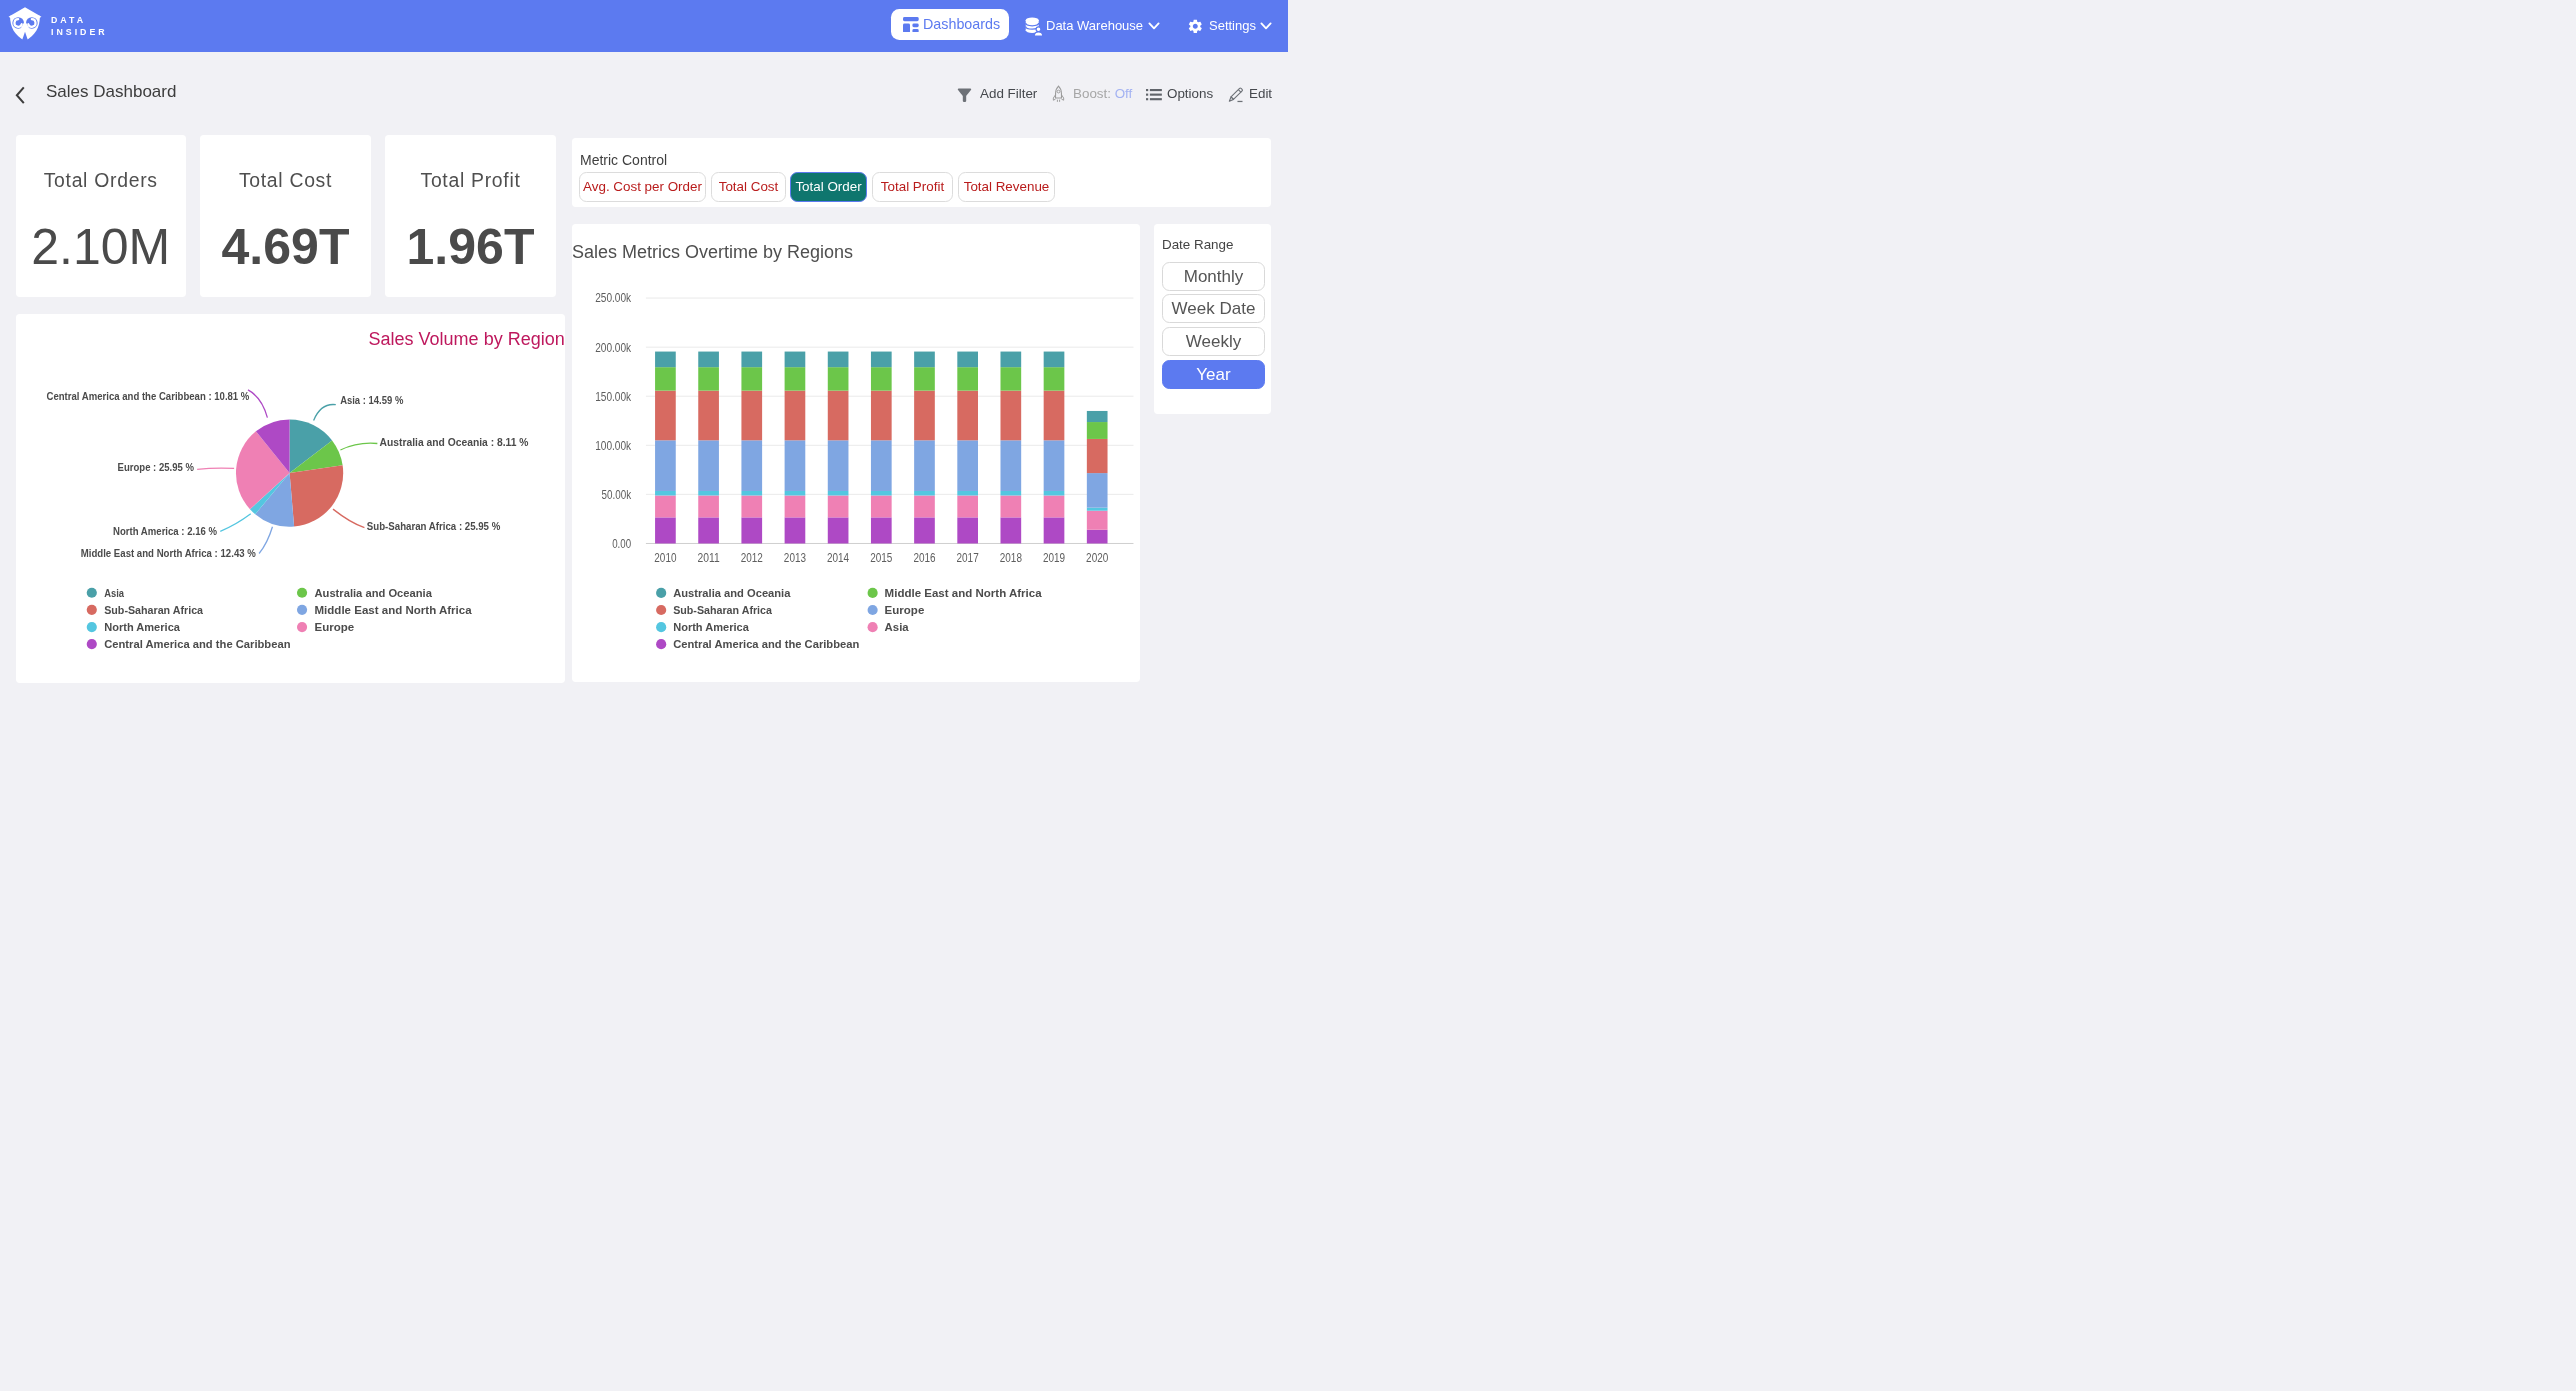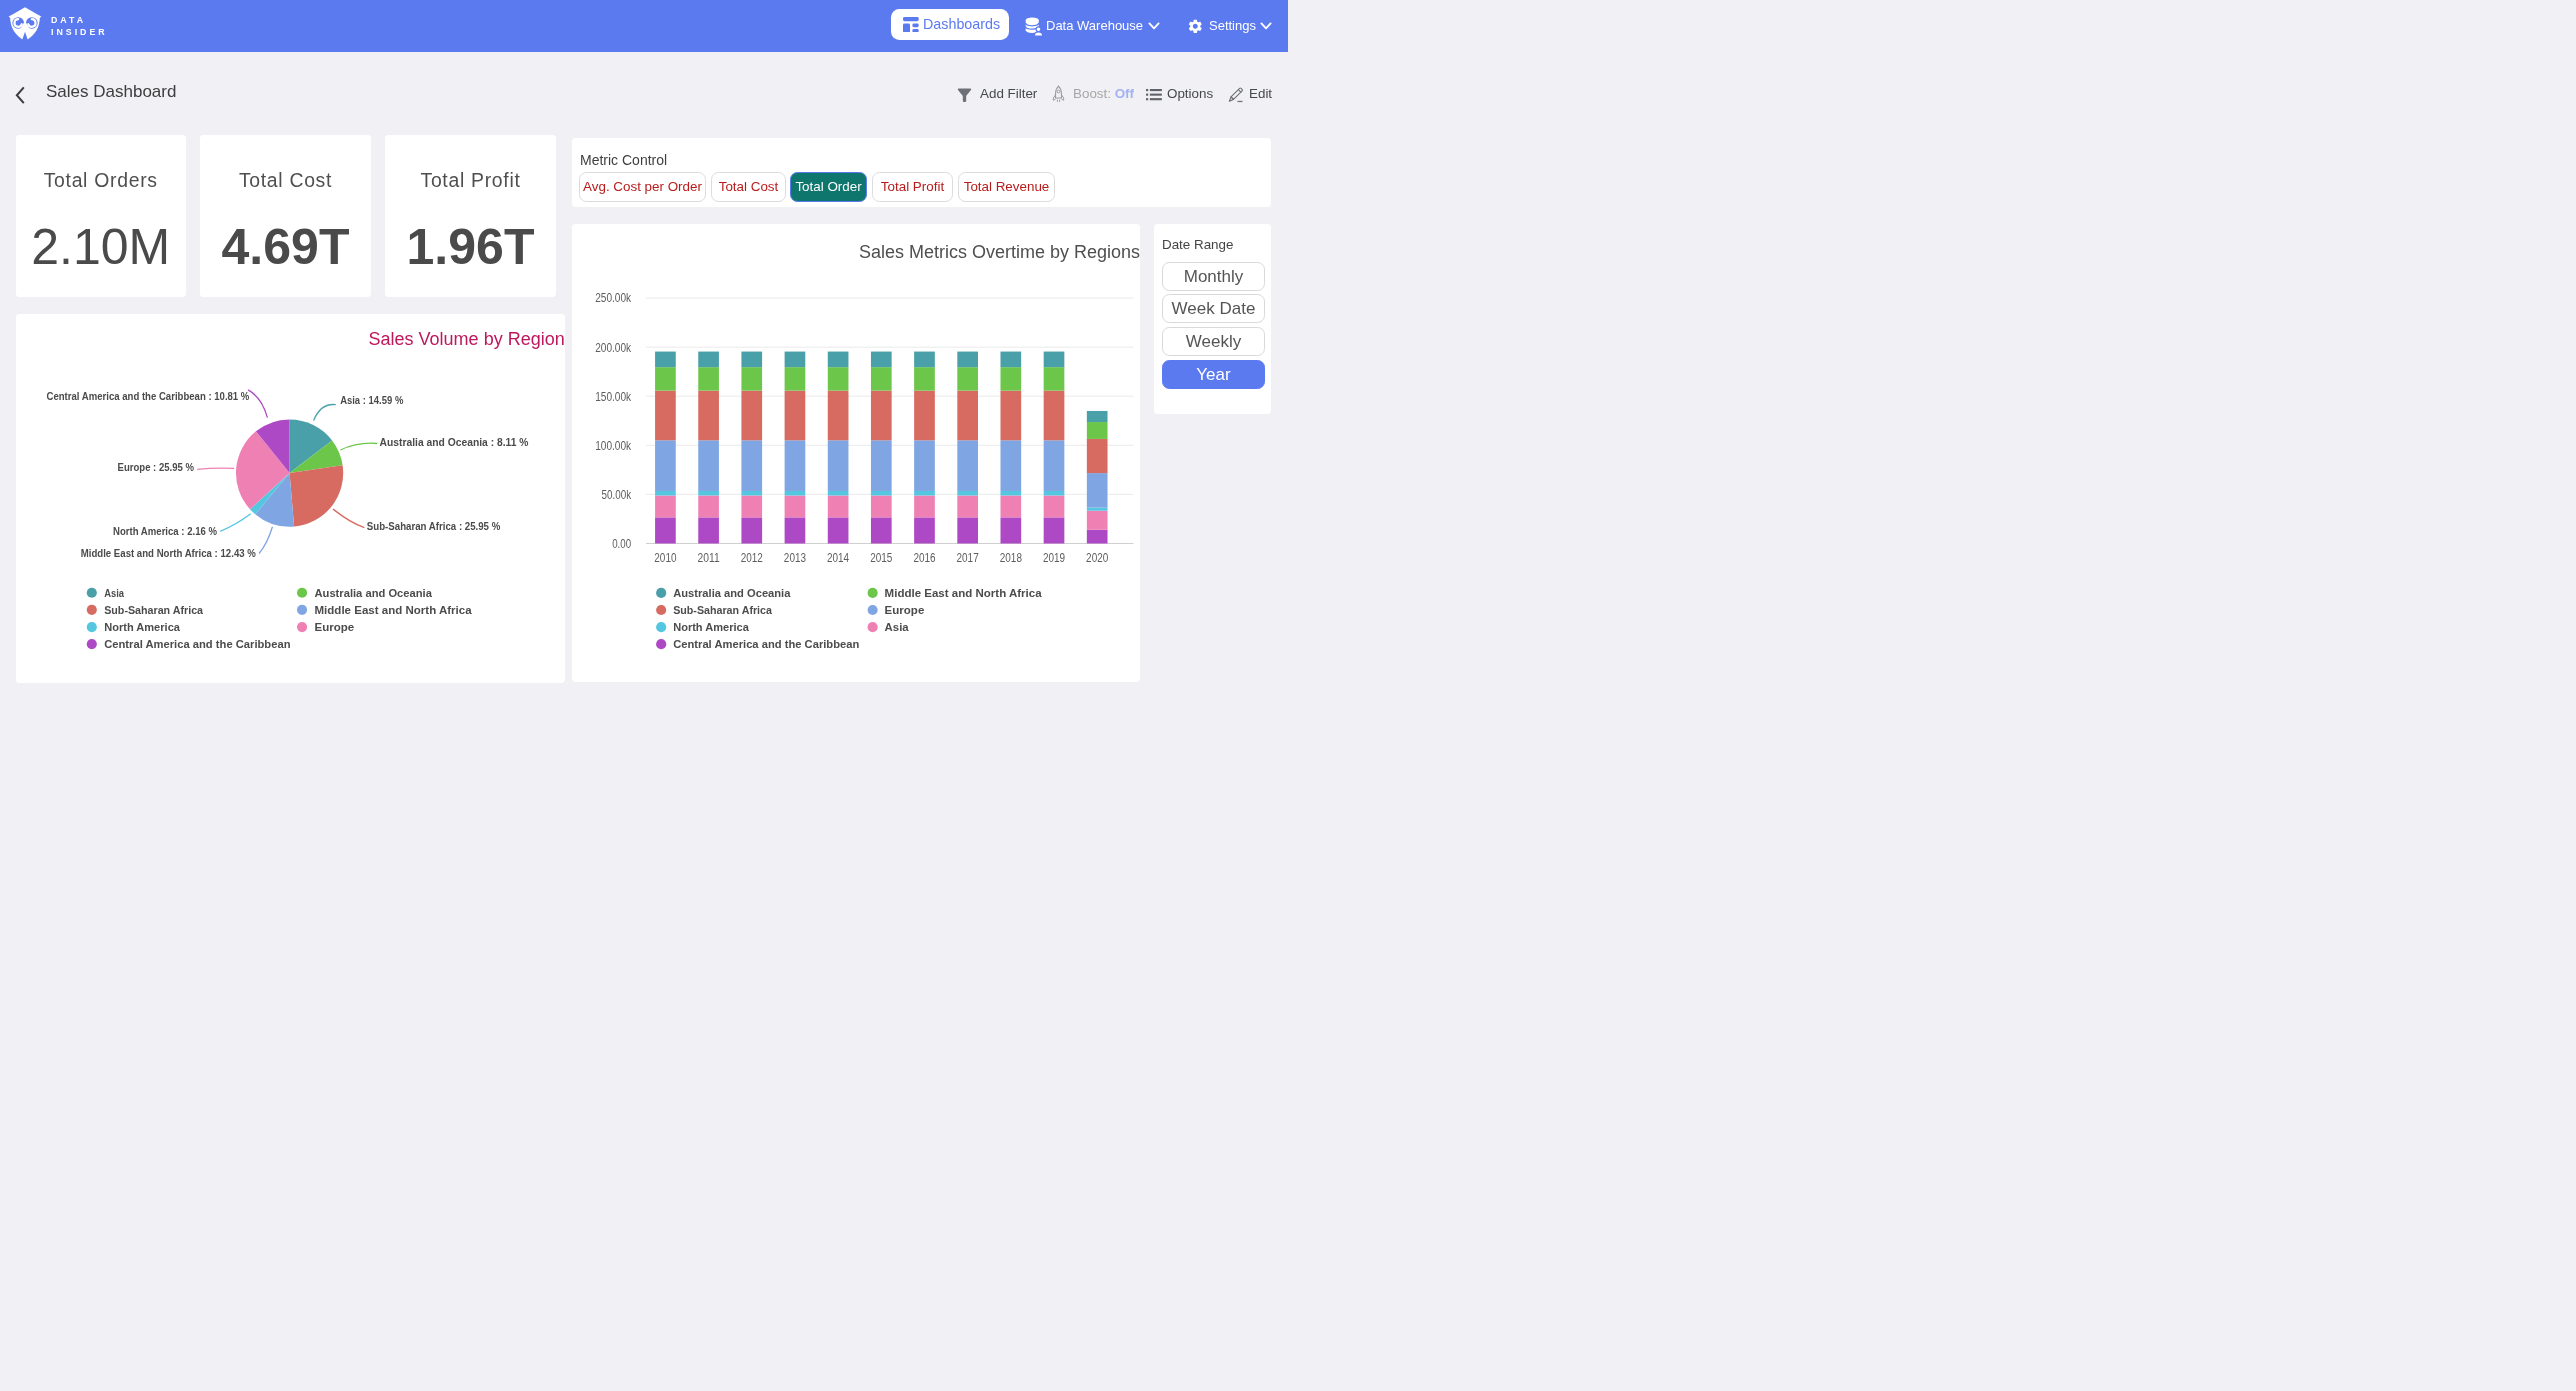--- a/index.html
+++ b/index.html
@@ -65,21 +65,21 @@
 <svg class="abs" style="left:954px;top:85px" width="21" height="20.3" viewBox="0 0 24 24">
     <path fill="#6d7177" d="M4.25 5.61C6.27 8.2 10 13 10 13v6c0 .55.45 1 1 1h2c.55 0 1-.45 1-1v-6s3.72-4.8 5.74-7.39c.51-.66.04-1.61-.79-1.61H5.04c-.83 0-1.3.95-.79 1.61z"></path>
   </svg>
 <div class="toolit" style="left:980px">Add Filter</div>
 <svg class="abs" style="left:1052px;top:85px" width="13" height="18.5" viewBox="0 0 24 34">
   <path d="M12 2 C16 6 17.5 11 17.5 16 L17.5 24 L6.5 24 L6.5 16 C6.5 11 8 6 12 2 Z" fill="none" stroke="#9b9b9b" stroke-width="2"></path>
   <circle cx="12" cy="12" r="2.6" fill="none" stroke="#9b9b9b" stroke-width="1.8"></circle>
   <path d="M6.5 18 L2.5 24 L2.5 28 L6.5 26 M17.5 18 L21.5 24 L21.5 28 L17.5 26" fill="none" stroke="#9b9b9b" stroke-width="1.8"></path>
   <path d="M10 27 L10 31 M14 27 L14 31" stroke="#9b9b9b" stroke-width="1.8"></path>
 </svg>
-<div class="toolit" style="left:1073px;color:#a6a6a6">Boost: <span style="color:#a3b2f2;font-weight:bold">Off</span></div>
+<div class="toolit" style="left:1073px;color:#a6a6a6">Boost: <span style="color:#a3b2f2;font-weight:normal">Off</span></div>
 <svg class="abs" style="left:1146px;top:89px" width="16.6" height="12" viewBox="0 0 18 13">
   <rect x="0" y="0" width="2.4" height="2.3" fill="#60646a"></rect>
   <rect x="4.2" y="0" width="13" height="2.3" fill="#60646a"></rect>
   <rect x="0" y="4.95" width="2.4" height="2.3" fill="#60646a"></rect>
   <rect x="4.2" y="4.95" width="13" height="2.3" fill="#60646a"></rect>
   <rect x="0" y="9.9" width="2.4" height="2.3" fill="#60646a"></rect>
   <rect x="4.2" y="9.9" width="13" height="2.3" fill="#60646a"></rect>
 </svg>
 <div class="toolit" style="left:1167px">Options</div>
 <svg class="abs" style="left:1228px;top:86px" width="16" height="16.6" viewBox="0 0 24 25">
@@ -146,21 +146,21 @@
 <circle cx="309.5" cy="301.5" r="5.5" fill="#6cc64a"></circle>
       <text x="323" y="305.8" textLength="127" lengthAdjust="spacingAndGlyphs">Australia and Oceania</text>
 <circle cx="309.5" cy="320" r="5.5" fill="#7fa6e2"></circle>
       <text x="323" y="324.3" textLength="170" lengthAdjust="spacingAndGlyphs">Middle East and North Africa</text>
 <circle cx="309.5" cy="338.6" r="5.5" fill="#ef80b4"></circle>
       <text x="323" y="342.9" textLength="43" lengthAdjust="spacingAndGlyphs">Europe</text>
 </g>
 </svg>
 
 <div class="card" style="left:572px;top:224px;width:568px;height:458px"></div>
-<div class="abs" style="left:572px;top:242px;width:568px;text-align:right;font-size:18px;color:#4f4f4f">Sales Metrics Overtime by Regions</div>
+<div class="abs" style="left:572px;top:242px;width:568px;text-align:left;font-size:18px;color:#4f4f4f">Sales Metrics Overtime by Regions</div>
 <svg class="abs" style="left:572px;top:224px" width="568" height="458" viewBox="0 0 615 496">
 <g stroke="#e8e8e8" stroke-width="1">
 <line x1="80" y1="80.2" x2="608" y2="80.2"></line>
 <line x1="80" y1="133.4" x2="608" y2="133.4"></line>
 <line x1="80" y1="186.5" x2="608" y2="186.5"></line>
 <line x1="80" y1="239.7" x2="608" y2="239.7"></line>
 <line x1="80" y1="292.8" x2="608" y2="292.8"></line>
 </g>
 <line x1="80" y1="346" x2="608" y2="346" stroke="#ccc" stroke-width="1"></line>
 <g font-size="14.5" fill="#5e5e5e" text-anchor="end">

